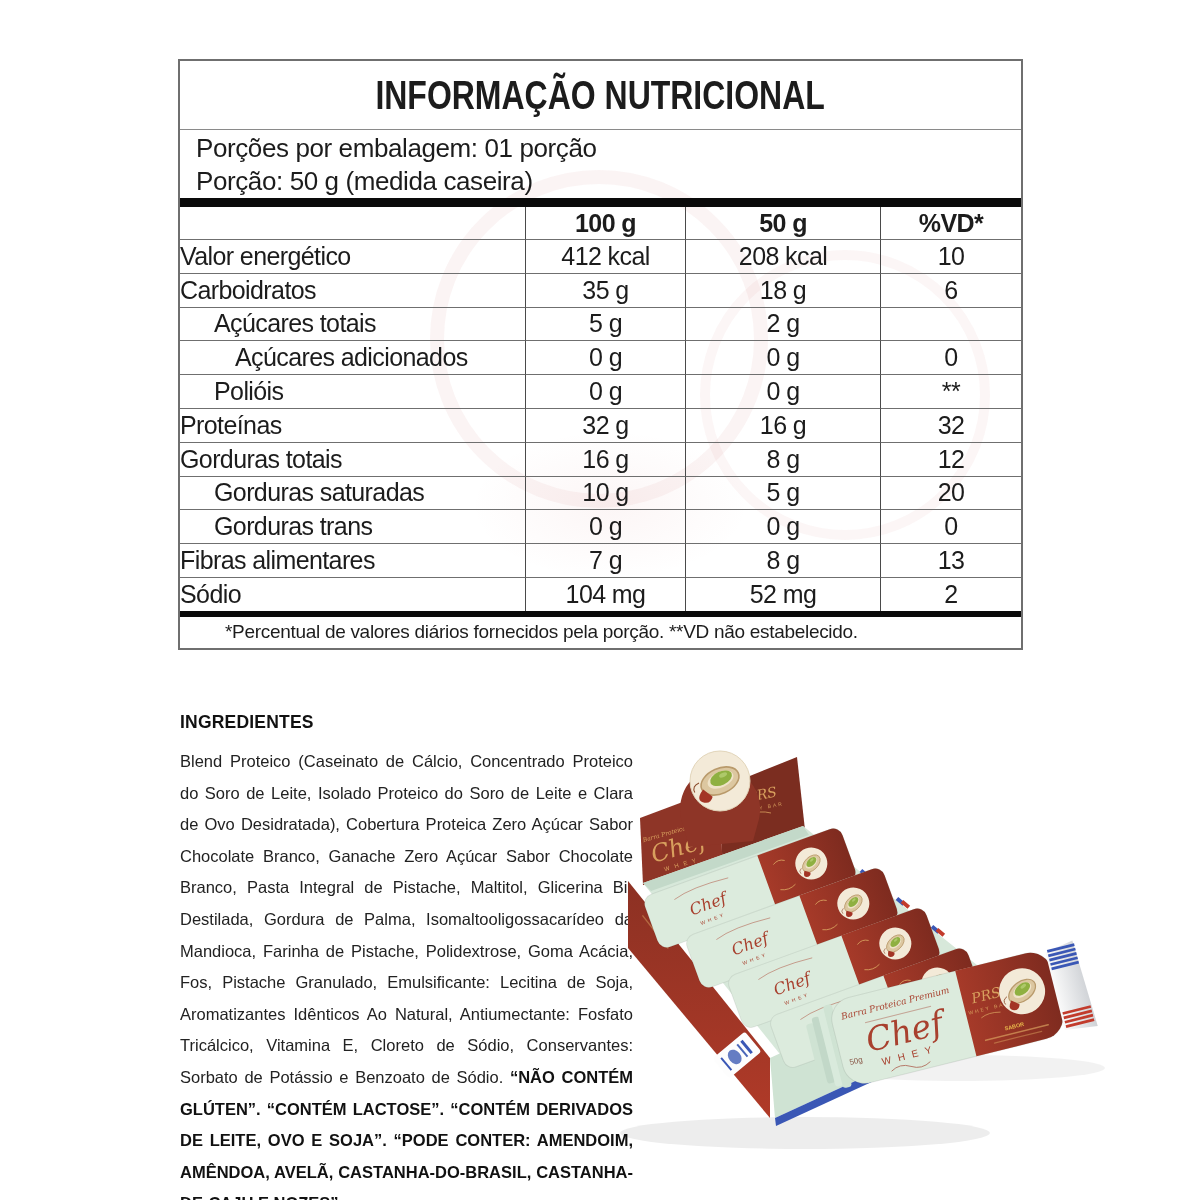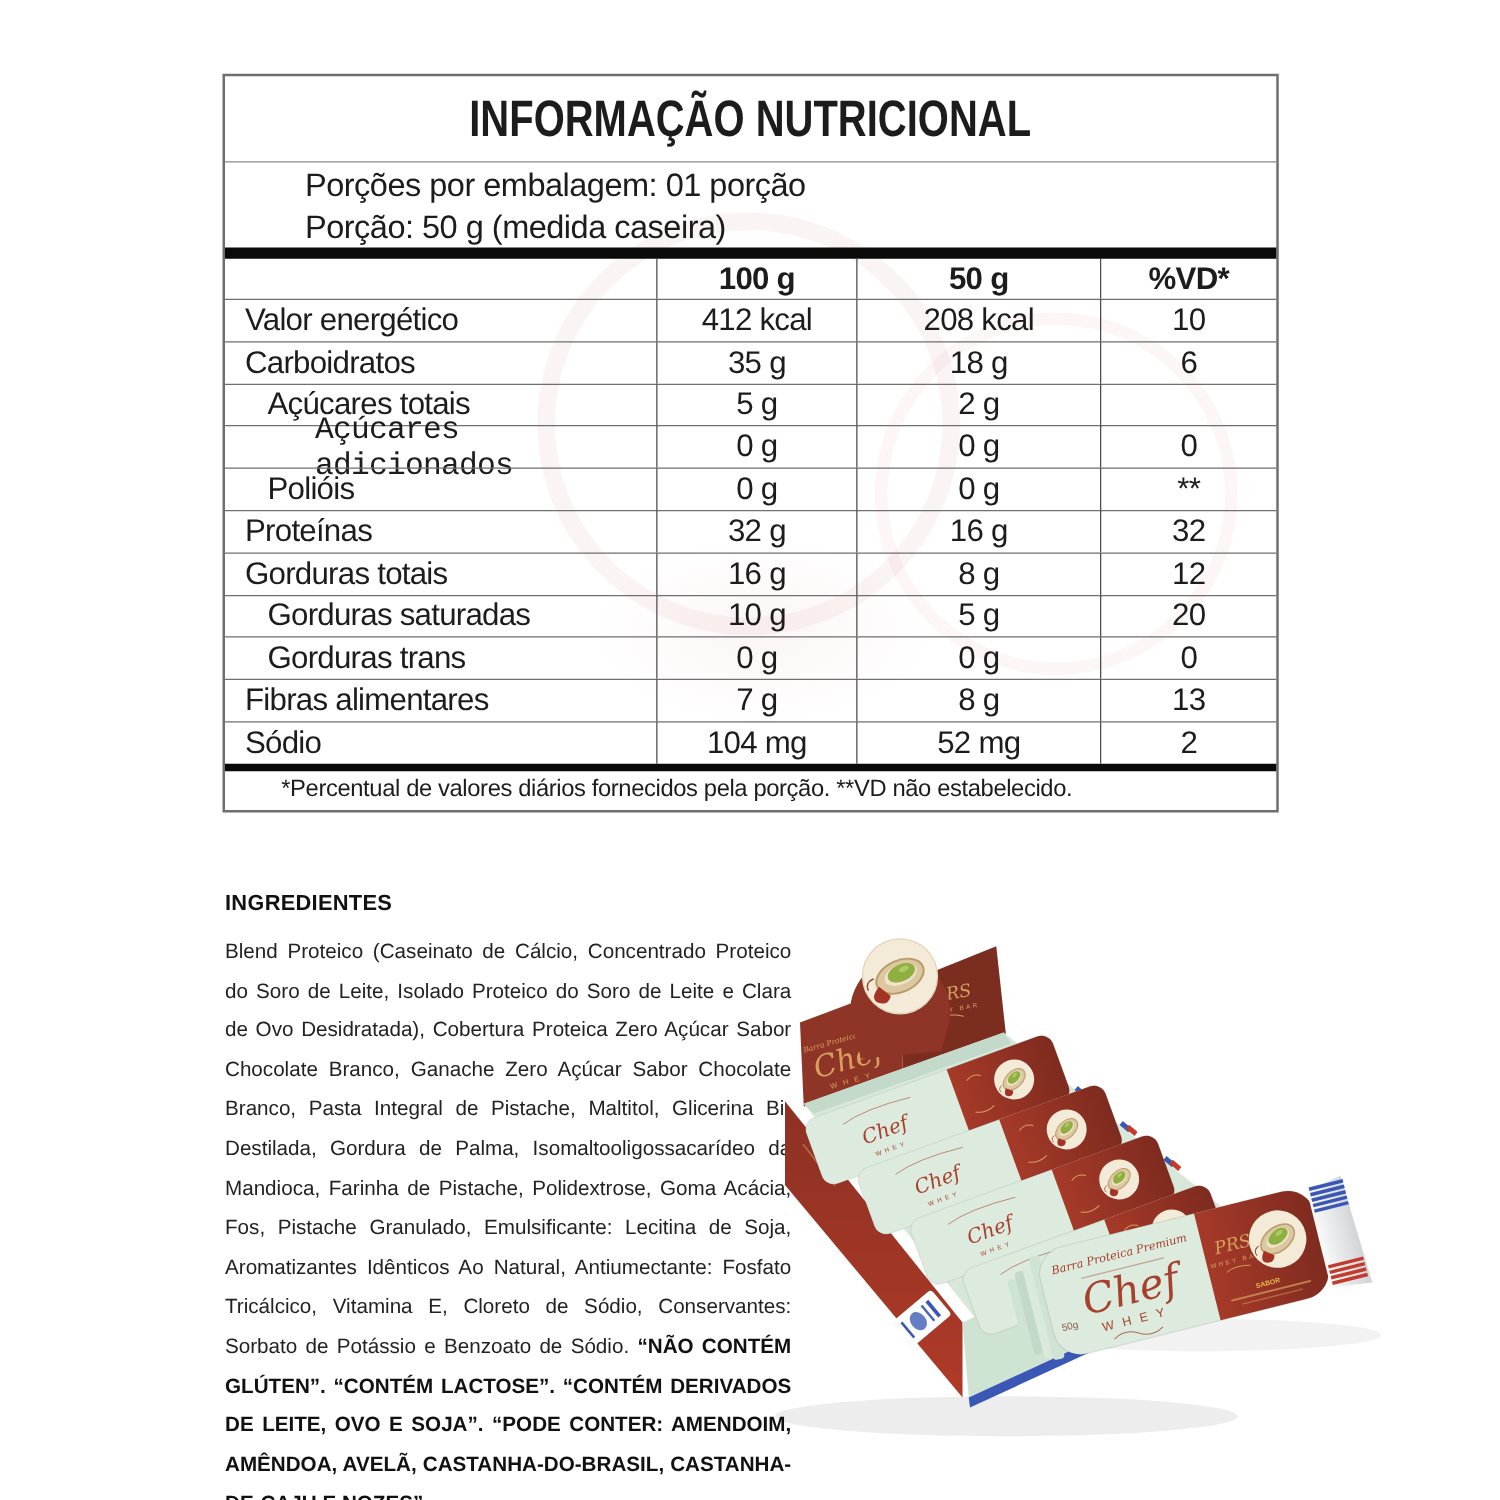--- a/index.html
+++ b/index.html
@@ -11,31 +11,31 @@
   .wm1{left:430px;top:170px;width:310px;height:310px;border:14px solid rgba(205,95,95,.07);}
   .wm2{left:700px;top:250px;width:270px;height:270px;border:10px solid rgba(205,95,95,.06);}
   .wm3{left:470px;top:430px;width:280px;height:150px;border-radius:50%;
        background:radial-gradient(ellipse at center,rgba(205,95,95,.06),rgba(205,95,95,0) 70%);}
 
   
   .ntable{position:absolute;left:178px;top:59px;width:845px;height:591px;box-sizing:border-box;
           border:2px solid #6f6f6f;background:transparent;}
   .ntitle{height:68px;border-bottom:1px solid #8a8a8a;display:flex;align-items:center;justify-content:center;text-align:right;}
   .ntitle span{font-size:41px;font-weight:700;white-space:nowrap;transform:scaleX(.78);letter-spacing:0;}
-  .nserv{height:68px;padding:2px 0 0 16px;box-sizing:border-box;margin-left:48px;}
+  .nserv{height:68px;padding:2px 0 0 16px;box-sizing:border-box;}
   .nserv div{font-size:26px;line-height:33px;letter-spacing:-.4px;}
   .tbar{height:9px;background:#0a0a0a;}
   .tbar2{height:6px;background:#0a0a0a;}
   .ngrid{display:grid;grid-template-columns:345px 160px 195px 141px;grid-template-rows:32px repeat(11,33.8px);}
   .cell{display:flex;align-items:center;font-size:25px;letter-spacing:-.6px;box-sizing:border-box;min-width:0;}
   .hd{justify-content:center;font-weight:700;}
   .val{justify-content:center;}
-  .lbl{padding-left:16px;}
+  .lbl{}
   .lbl.i1{padding-left:34px;}
-  .lbl.i2{padding-left:72px;font-family:Liberation Mono, monospace;}
+  .lbl.i2{padding-left:55px;}
   .bl{border-left:1.6px solid #4a4a4a;}
   .bt{border-top:1.2px solid #6f6f6f;}
   .nfoot{height:31px;display:flex;align-items:center;padding-left:14px;font-size:19px;letter-spacing:-.3px;margin-left:31px;}
 
   
   .ingredients{position:absolute;left:180px;top:676px;width:453px;margin-top:36px;}
   .ing-head{font-size:17.5px;font-weight:700;color:#111;margin:0 0 13px 0;letter-spacing:.2px;}
   .ing-body{font-size:16.5px;line-height:31.6px;text-align:justify;color:#222;margin:0;}
   .ing-body b{color:#111;}
 

